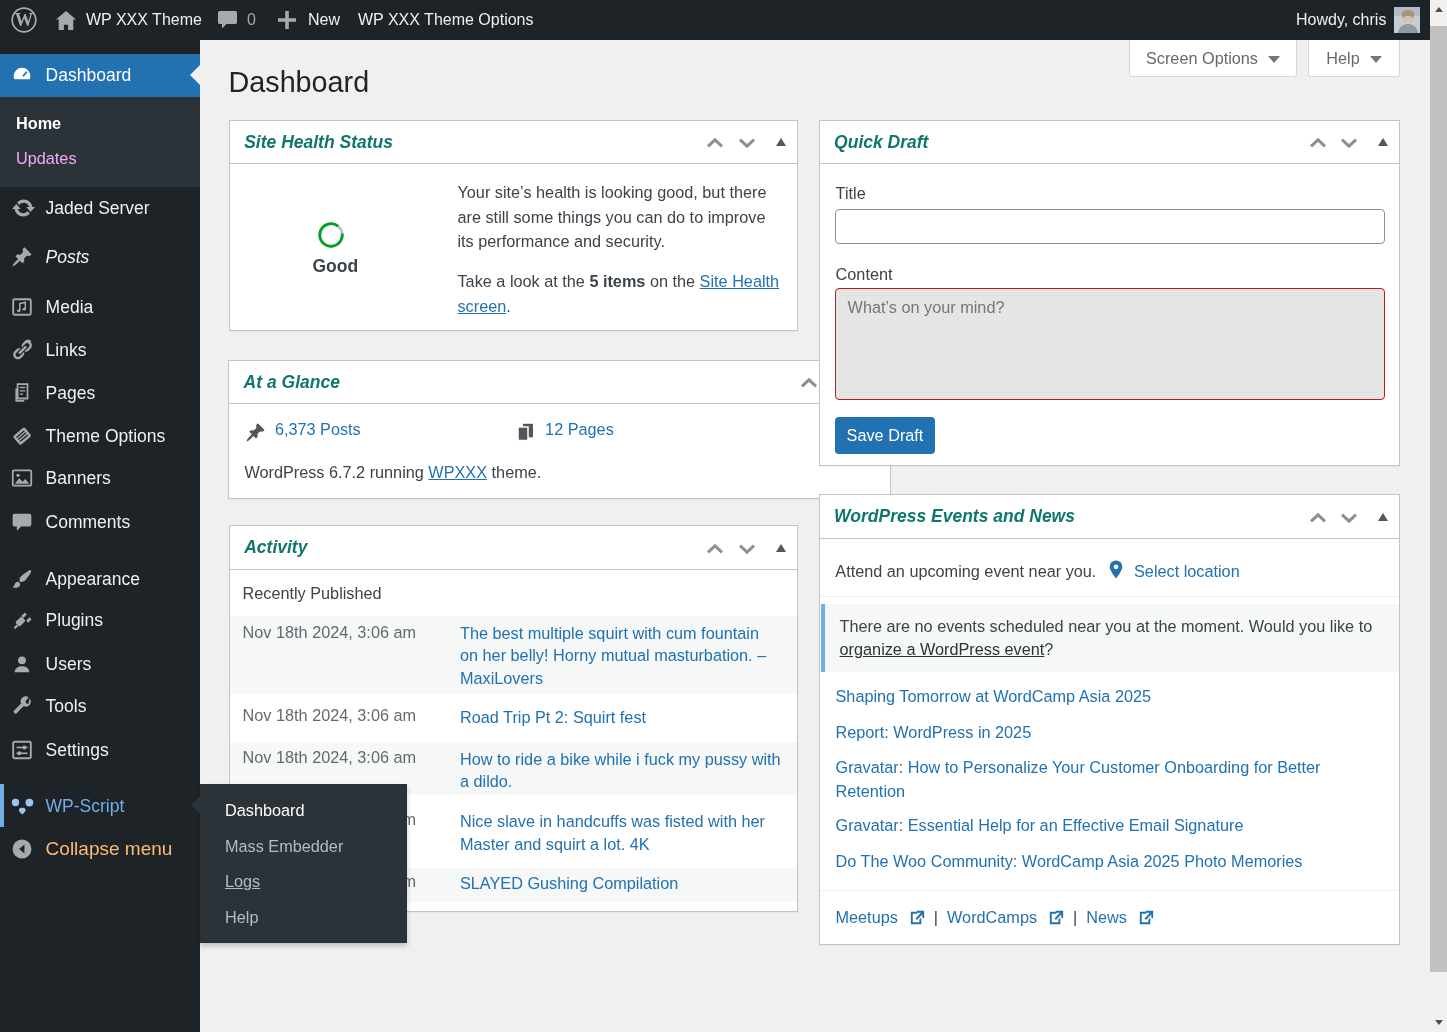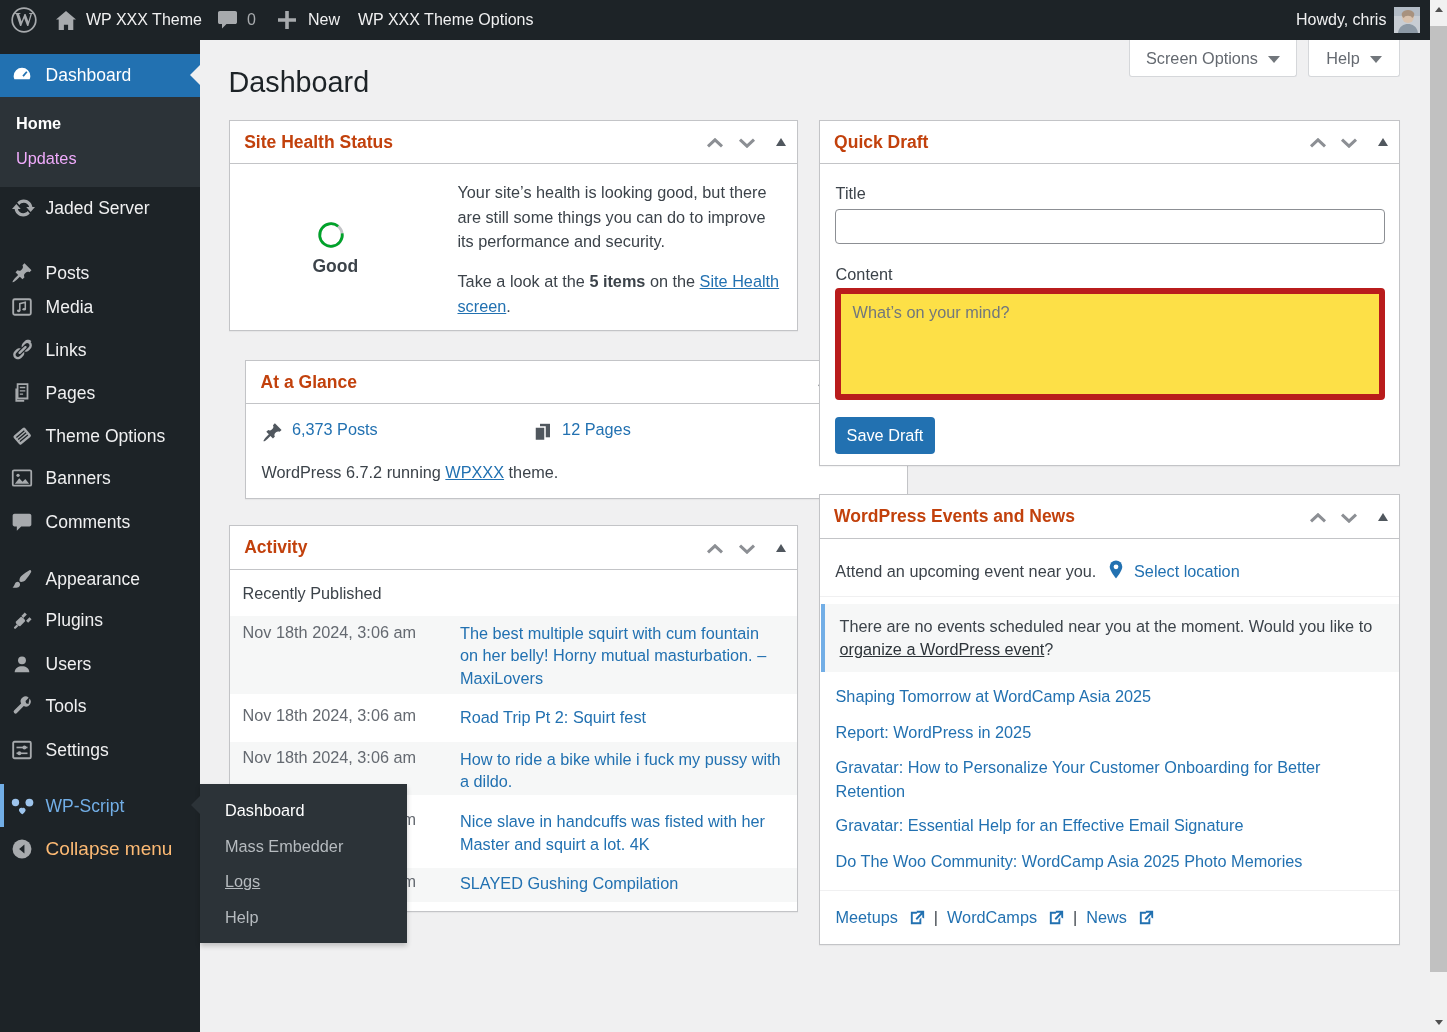--- a/index.html
+++ b/index.html
@@ -13,32 +13,32 @@
 
 #sidebar { position:absolute; left:0; top:40px; width:200px; height:992px; background:#1d2327; z-index:50; }
 .mi { position:absolute; left:0; width:200px; height:42.8px; }
 .mi .lbl { position:absolute; left:45.6px; top:50%; transform:translateY(-50%); font-size:17.5px; color:#f0f0f1; white-space:nowrap; }
 .mi svg.micon { position:absolute; left:11px; top:50%; transform:translateY(-50%); }
 #mi-dash { top:14px; height:42.8px; background:#2271b1; }
 #mi-dash .lbl { color:#fff; }
 #mi-dash .notch { position:absolute; right:0; top:50%; margin-top:-10.5px; width:0; height:0; border-top:10.5px solid transparent; border-bottom:10.5px solid transparent; border-right:10.5px solid #f0f0f1; }
 #submenu { position:absolute; left:0; top:56.8px; width:200px; height:90px; background:#2c3338; }
 #submenu .smi { position:absolute; left:16px; font-size:16.25px; white-space:nowrap; }
-#mi-jaded{top:147.1px;} #mi-posts{top:212px;} #mi-media{top:245.5px;} #mi-links{top:288.2px;}
+#mi-jaded{top:147.1px;} #mi-posts{top:196px;font-style:italic;} #mi-media{top:245.5px;} #mi-links{top:288.2px;}
 #mi-pages{top:331.6px;} #mi-theme{top:375px;} #mi-banners{top:416.4px;} #mi-comments{top:460.5px;}
 #mi-appear{top:517.4px;} #mi-plugins{top:558.2px;} #mi-users{top:602.2px;} #mi-tools{top:644.3px;}
 #mi-settings{top:688.4px;} #mi-wps{top:744px;height:43.2px;} #mi-collapse{top:787.4px;}
 .fo { position:absolute; left:25px; font-size:16.25px; line-height:19px; color:#b6bbbf; white-space:nowrap; }
 h1.pagetitle { position:absolute; left:228.5px; top:68px; font-size:28.75px; font-weight:400; color:#1d2327; line-height:28.75px; }
 .tab { position:absolute; top:40px; height:37px; background:#fff; border:1px solid #d5d7da; border-top:none; border-radius:0 0 3px 3px; color:#646970; font-size:16.25px; line-height:36px; text-align:center; }
 .caret { display:inline-block; width:0; height:0; border-left:6px solid transparent; border-right:6px solid transparent; border-top:7px solid #72777c; margin-left:10px; vertical-align:middle; }
 
 .postbox { position:absolute; background:#fff; border:1px solid #c3c4c7; box-shadow:0 1px 1px rgba(0,0,0,.04); }
 .pbh { position:relative; height:43.6px; border-bottom:1px solid #c3c4c7; }
-.pbh .ttl { position:absolute; left:14.6px; top:0; line-height:43.6px; font-size:17.5px; font-weight:600; color:#c2410c; }
+.pbh .ttl { position:absolute; left:14.6px; top:0; line-height:43.6px; font-size:17.5px; font-weight:600; color:#0f766e;font-style:italic; }
 .chev { position:absolute; top:17.5px; }
 .toggle { position:absolute; width:0; height:0; border-left:5.5px solid transparent; border-right:5.5px solid transparent; border-bottom:8px solid #50575e; top:17.8px; }
 a.blue { color:#2271b1; text-decoration:none; }
 a.blueu { color:#2271b1; text-decoration:underline; }
 .txt { position:absolute; font-size:16.25px; color:#3c434a; white-space:nowrap; }
 .arow { position:absolute; left:0; width:100%; }
 .adate { position:absolute; left:13px; top:7px; font-size:16.25px; color:#646970; white-space:nowrap; }
 .atitle { position:absolute; left:230.4px; top:6px; font-size:16.25px; line-height:22.3px; width:330px; }
 .nw { white-space:nowrap; }
 .sep { color:#3c434a; margin:0 9px 0 7px; }
@@ -233,21 +233,21 @@
   </div>
   <svg style="position:absolute;left:87px;top:100px;" width="28" height="28" viewBox="0 0 28 28">
     <circle cx="14" cy="14" r="11.3" fill="none" stroke="#c3c4c7" stroke-width="2.7"></circle>
     <circle cx="14" cy="14" r="11.3" fill="none" stroke="#00a32a" stroke-width="2.7" stroke-dasharray="62.1 8.9" transform="rotate(-8 14 14)"></circle>
   </svg>
   <div class="txt" style="left:82.8px;top:135px;font-weight:700;font-size:17.5px;">Good</div>
   <div class="txt" style="left:227.9px;top:59.5px;line-height:24.4px;">Your site’s health is looking good, but there<br>are still some things you can do to improve<br>its performance and security.</div>
   <div class="txt" style="left:227.9px;top:148.5px;line-height:24.4px;">Take a look at the <b>5 items</b> on the <a class="blueu" href="#">Site Health<br>screen</a>.</div>
 </div>
 
-<div class="postbox" style="left:245px;top:359.6px;width:663px;height:139.4px;">
+<div class="postbox" style="left:228px;top:359.6px;width:663px;height:139.4px;">
   <div class="pbh">
       <span class="ttl">At a Glance</span>
     <svg class="chev" style="right:72.5px;" width="18" height="10" viewBox="0 0 18 10">
         <path d="M2 8.3 9 1.8 16 8.3" fill="none" stroke="#8c8f94" stroke-width="3"></path>
       </svg>
     <svg class="chev" style="right:41px;" width="18" height="10" viewBox="0 0 18 10">
         <path d="M2 1.7 9 8.2 16 1.7" fill="none" stroke="#8c8f94" stroke-width="3"></path>
       </svg>
     <span class="toggle" style="right:11.4px;"></span>
   </div>
@@ -304,21 +304,21 @@
         <path d="M2 8.3 9 1.8 16 8.3" fill="none" stroke="#8c8f94" stroke-width="3"></path>
       </svg>
     <svg class="chev" style="right:41px;" width="18" height="10" viewBox="0 0 18 10">
         <path d="M2 1.7 9 8.2 16 1.7" fill="none" stroke="#8c8f94" stroke-width="3"></path>
       </svg>
     <span class="toggle" style="right:11.4px;"></span>
   </div>
   <div class="txt" style="left:16.1px;top:63px;">Title</div>
   <div style="position:absolute;left:15.1px;top:88.6px;width:550.4px;height:35.2px;border:1px solid #8c8f94;border-radius:4px;background:#fff;"></div>
   <div class="txt" style="left:16.1px;top:144px;">Content</div>
-  <div style="position:absolute;left:15.1px;top:167.7px;width:550.4px;height:111.6px;border:6px solid #b91c1c;border-radius:4px;background:#fde047;">
+  <div style="position:absolute;left:15.1px;top:167.7px;width:550.4px;height:111.6px;border:1px solid #b91c1c;border-radius:4px;background:#e5e5e5;">
     <div style="position:absolute;left:12px;top:9px;font-size:16.25px;color:#72777c;">What’s on your mind?</div>
   </div>
   <div style="position:absolute;left:15.1px;top:295.9px;width:100.8px;height:37.7px;background:#2271b1;border-radius:4px;color:#fff;font-size:16.25px;text-align:center;line-height:37.7px;">Save Draft</div>
 </div>
 
 <div class="postbox" style="left:818.5px;top:494px;width:581.7px;height:450.9px;">
   <div class="pbh">
       <span class="ttl">WordPress Events and News</span>
     <svg class="chev" style="right:72.5px;" width="18" height="10" viewBox="0 0 18 10">
         <path d="M2 8.3 9 1.8 16 8.3" fill="none" stroke="#8c8f94" stroke-width="3"></path>

